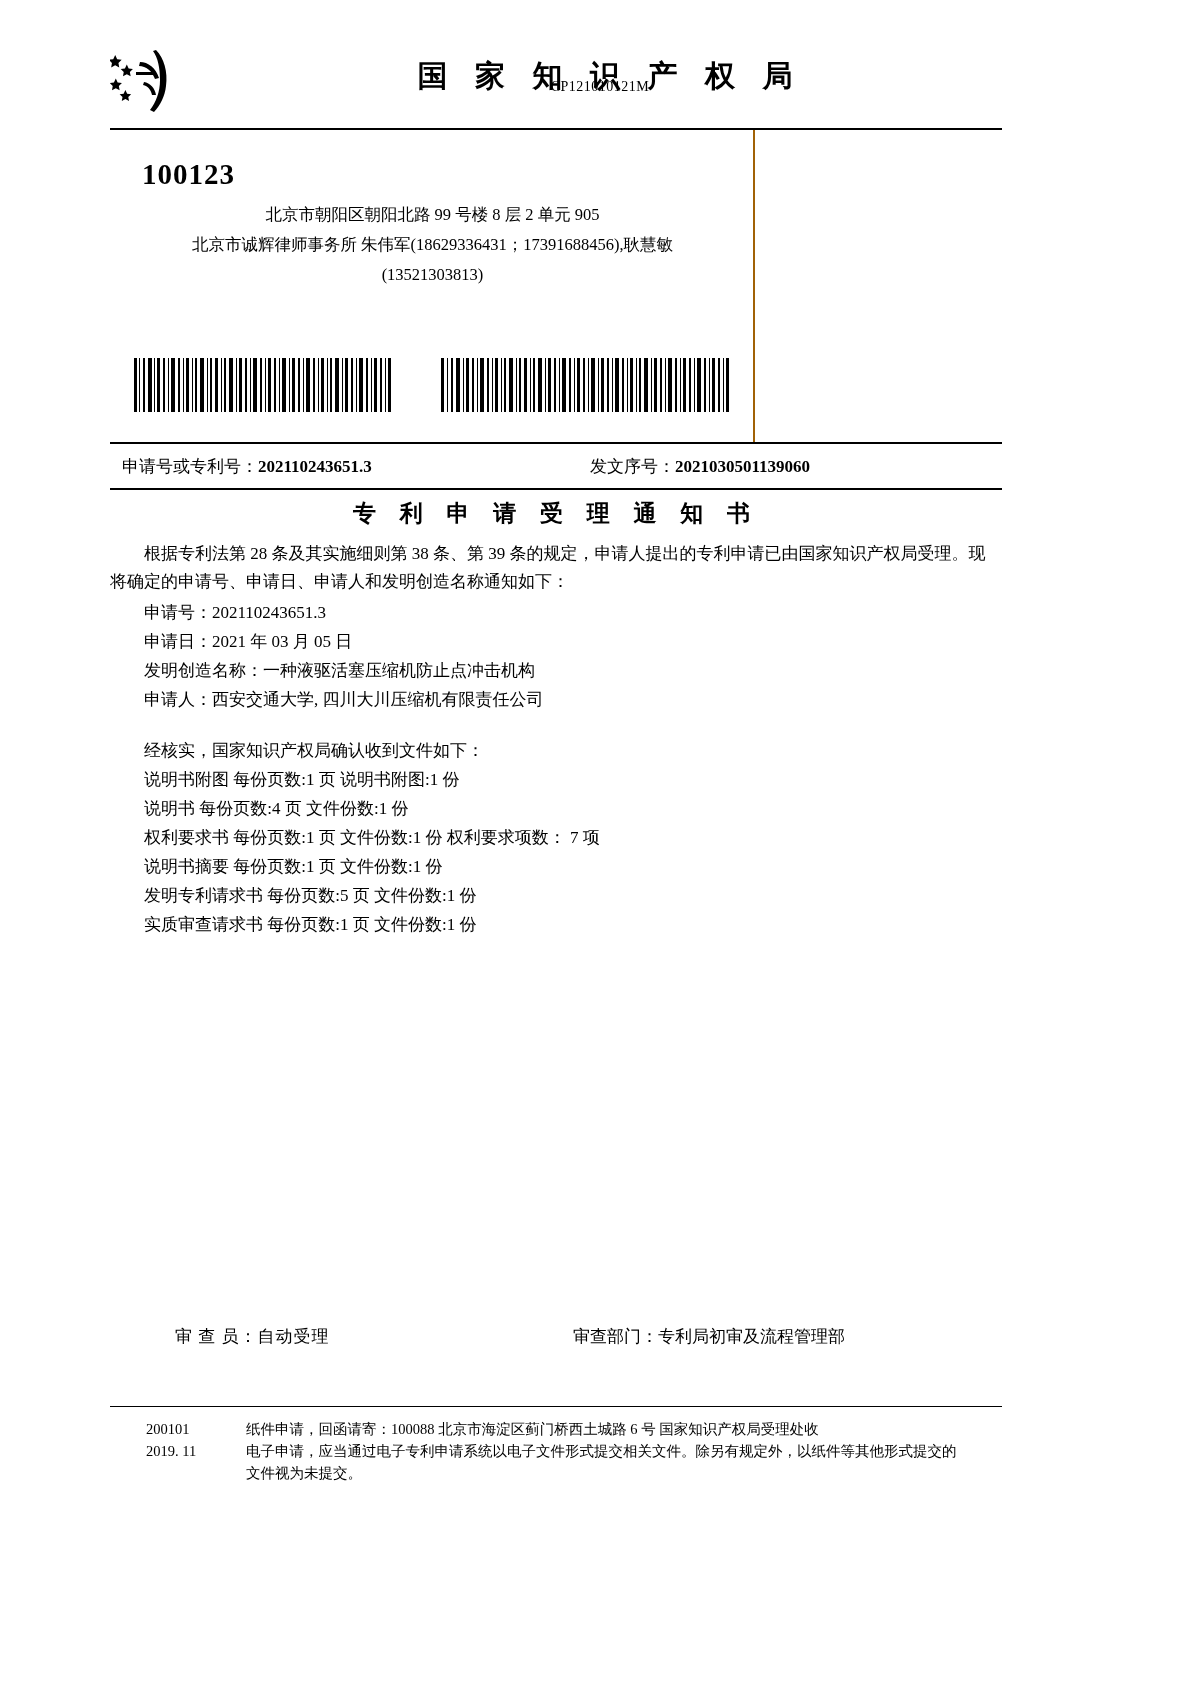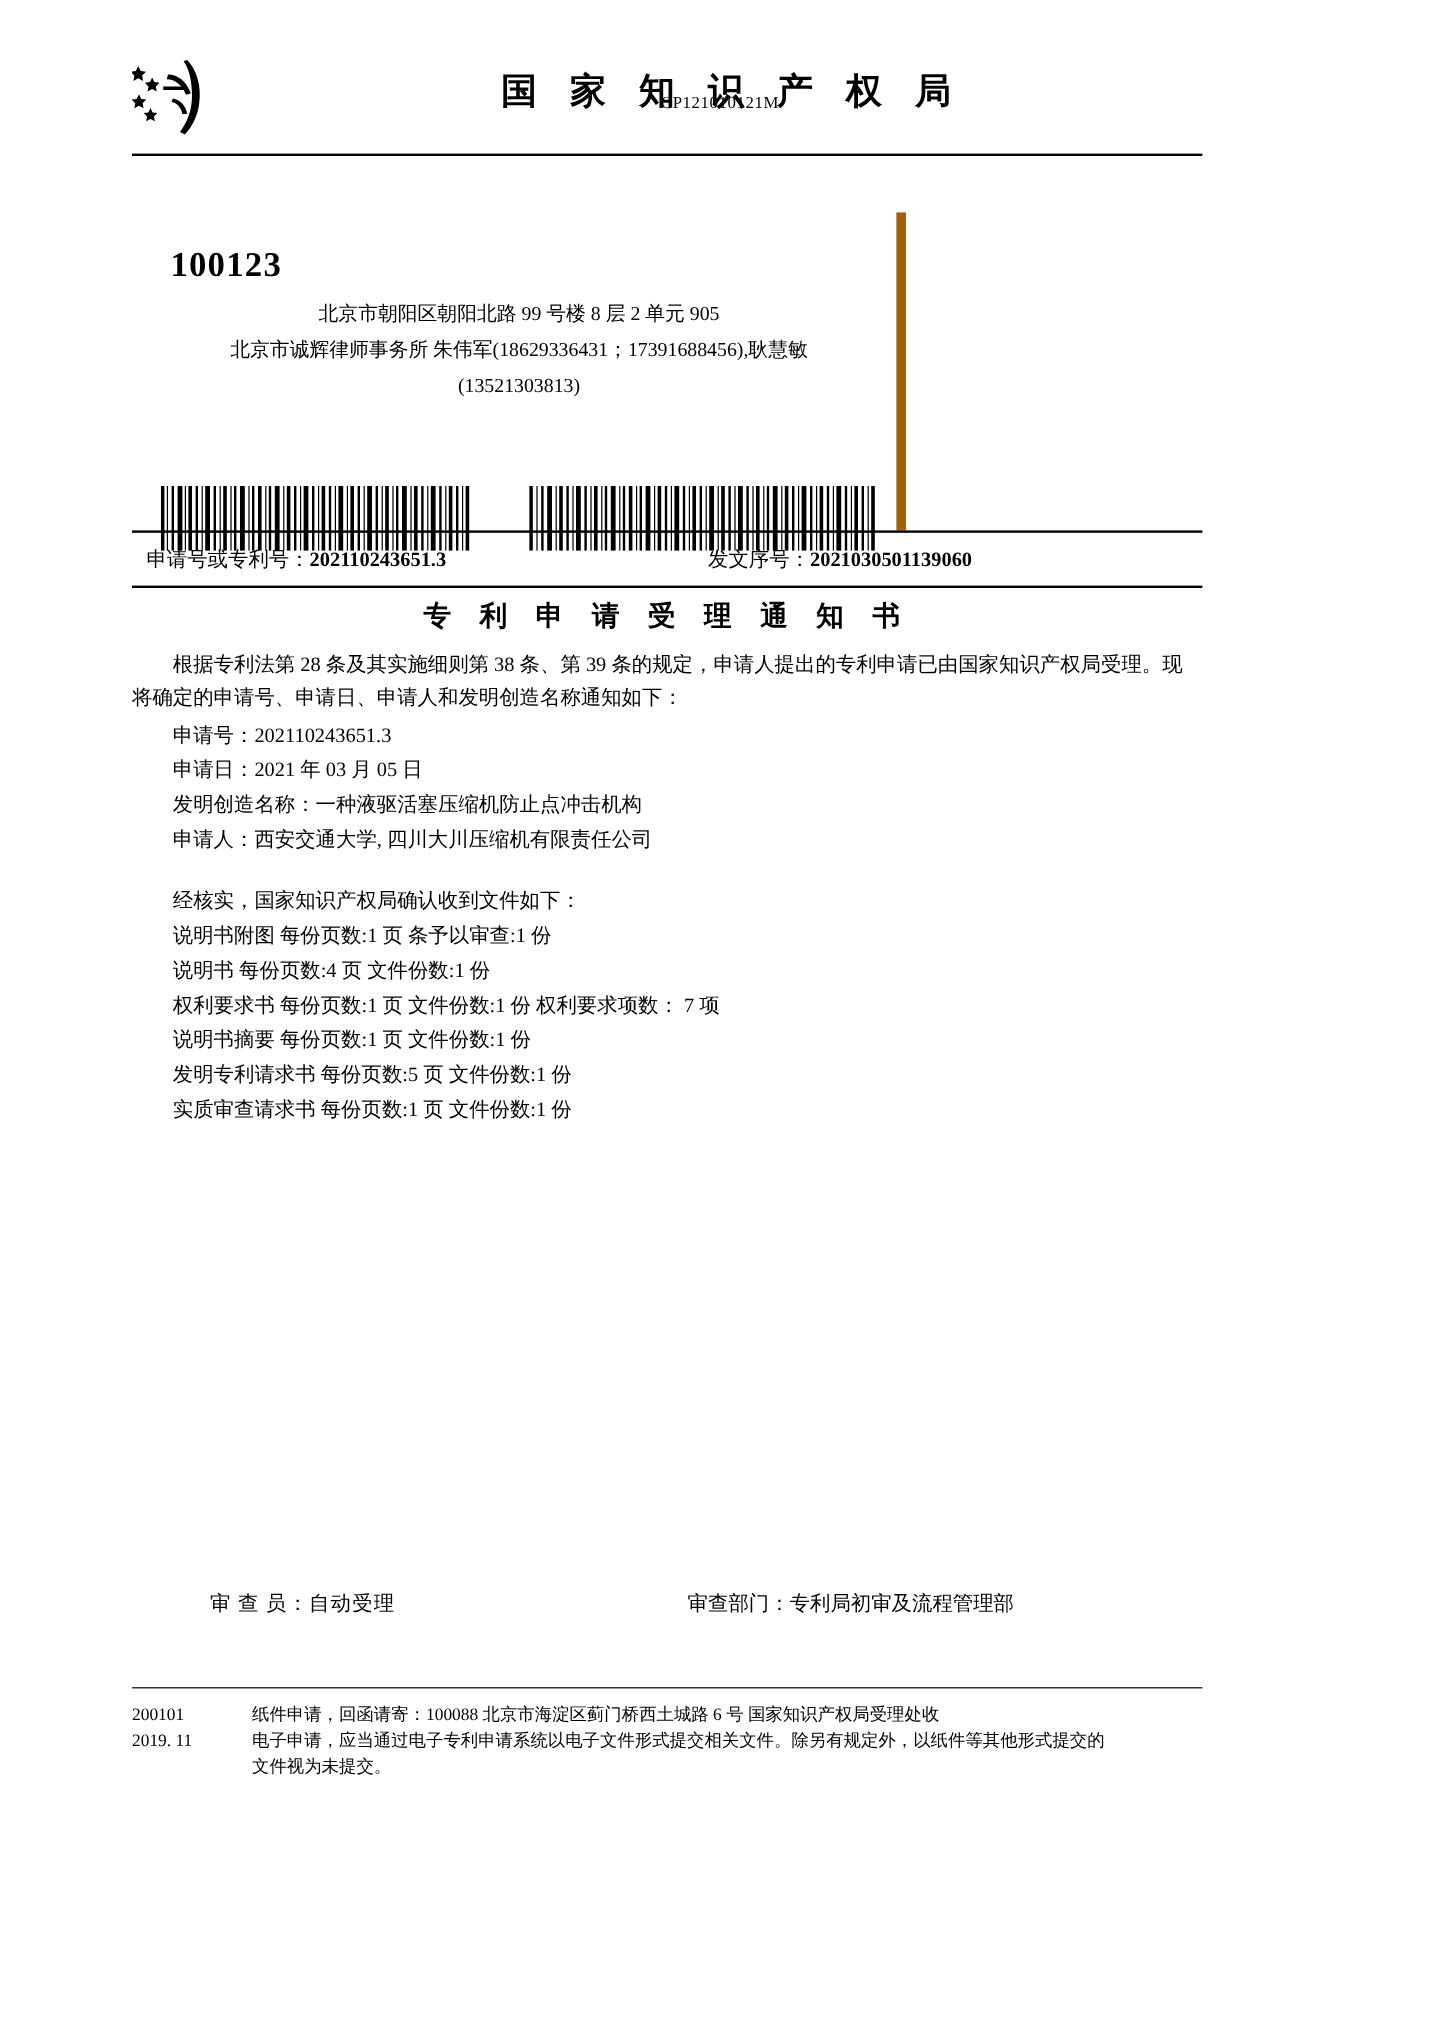--- a/index.html
+++ b/index.html
@@ -70,22 +70,21 @@
   }
   .box-top {
     position: relative;
     display: flex;
     height: 312px;
   }
   .box-left {
     width: 645px;
     position: relative;
     box-sizing: border-box;
-    border-right: 8px solid #a16207;
-    margin-top: 47px;
+    border-right: 2px solid #a16207;
   }
   .box-right {
     flex: 1;
     position: relative;
     box-sizing: border-box;
   }
   .postcode {
     position: absolute;
     left: 32px;
     top: 28px;
@@ -226,20 +225,21 @@
     position: absolute;
     left: 110px;
     top: 1418px;
     width: 892px;
     font-size: 14.5px;
     line-height: 22px;
   }
   .footer-row {
     position: relative;
     display: flex;
+    margin-left: 36px;
   }
   .footer-col-left {
     width: 100px;
     flex: none;
   }
   .footer-col-right {
     flex: 1;
   }
 </style>
 </head>
@@ -424,21 +424,21 @@
     <p class="para">根据专利法第 28 条及其实施细则第 38 条、第 39 条的规定，申请人提出的专利申请已由国家知识产权局受理。现将确定的申请号、申请日、申请人和发明创造名称通知如下：</p>
     <ul class="indent-list">
       <li>申请号：202110243651.3</li>
       <li>申请日：2021 年 03 月 05 日</li>
       <li>发明创造名称：一种液驱活塞压缩机防止点冲击机构</li>
       <li>申请人：西安交通大学, 四川大川压缩机有限责任公司</li>
     </ul>
     <div class="gap"></div>
     <ul class="indent-list">
       <li>经核实，国家知识产权局确认收到文件如下：</li>
-      <li>说明书附图 每份页数:1 页 条予以审查:1 份</li>
+      <li>说明书附图 每份页数:1 页 说明书附图:1 份</li>
       <li>说明书 每份页数:4 页 文件份数:1 份</li>
       <li>权利要求书 每份页数:1 页 文件份数:1 份 权利要求项数：  7 项</li>
       <li>说明书摘要 每份页数:1 页 文件份数:1 份</li>
       <li>发明专利请求书 每份页数:5 页 文件份数:1 份</li>
       <li>实质审查请求书 每份页数:1 页 文件份数:1 份</li>
     </ul>
   </div>
 
 
   <div class="signature">

